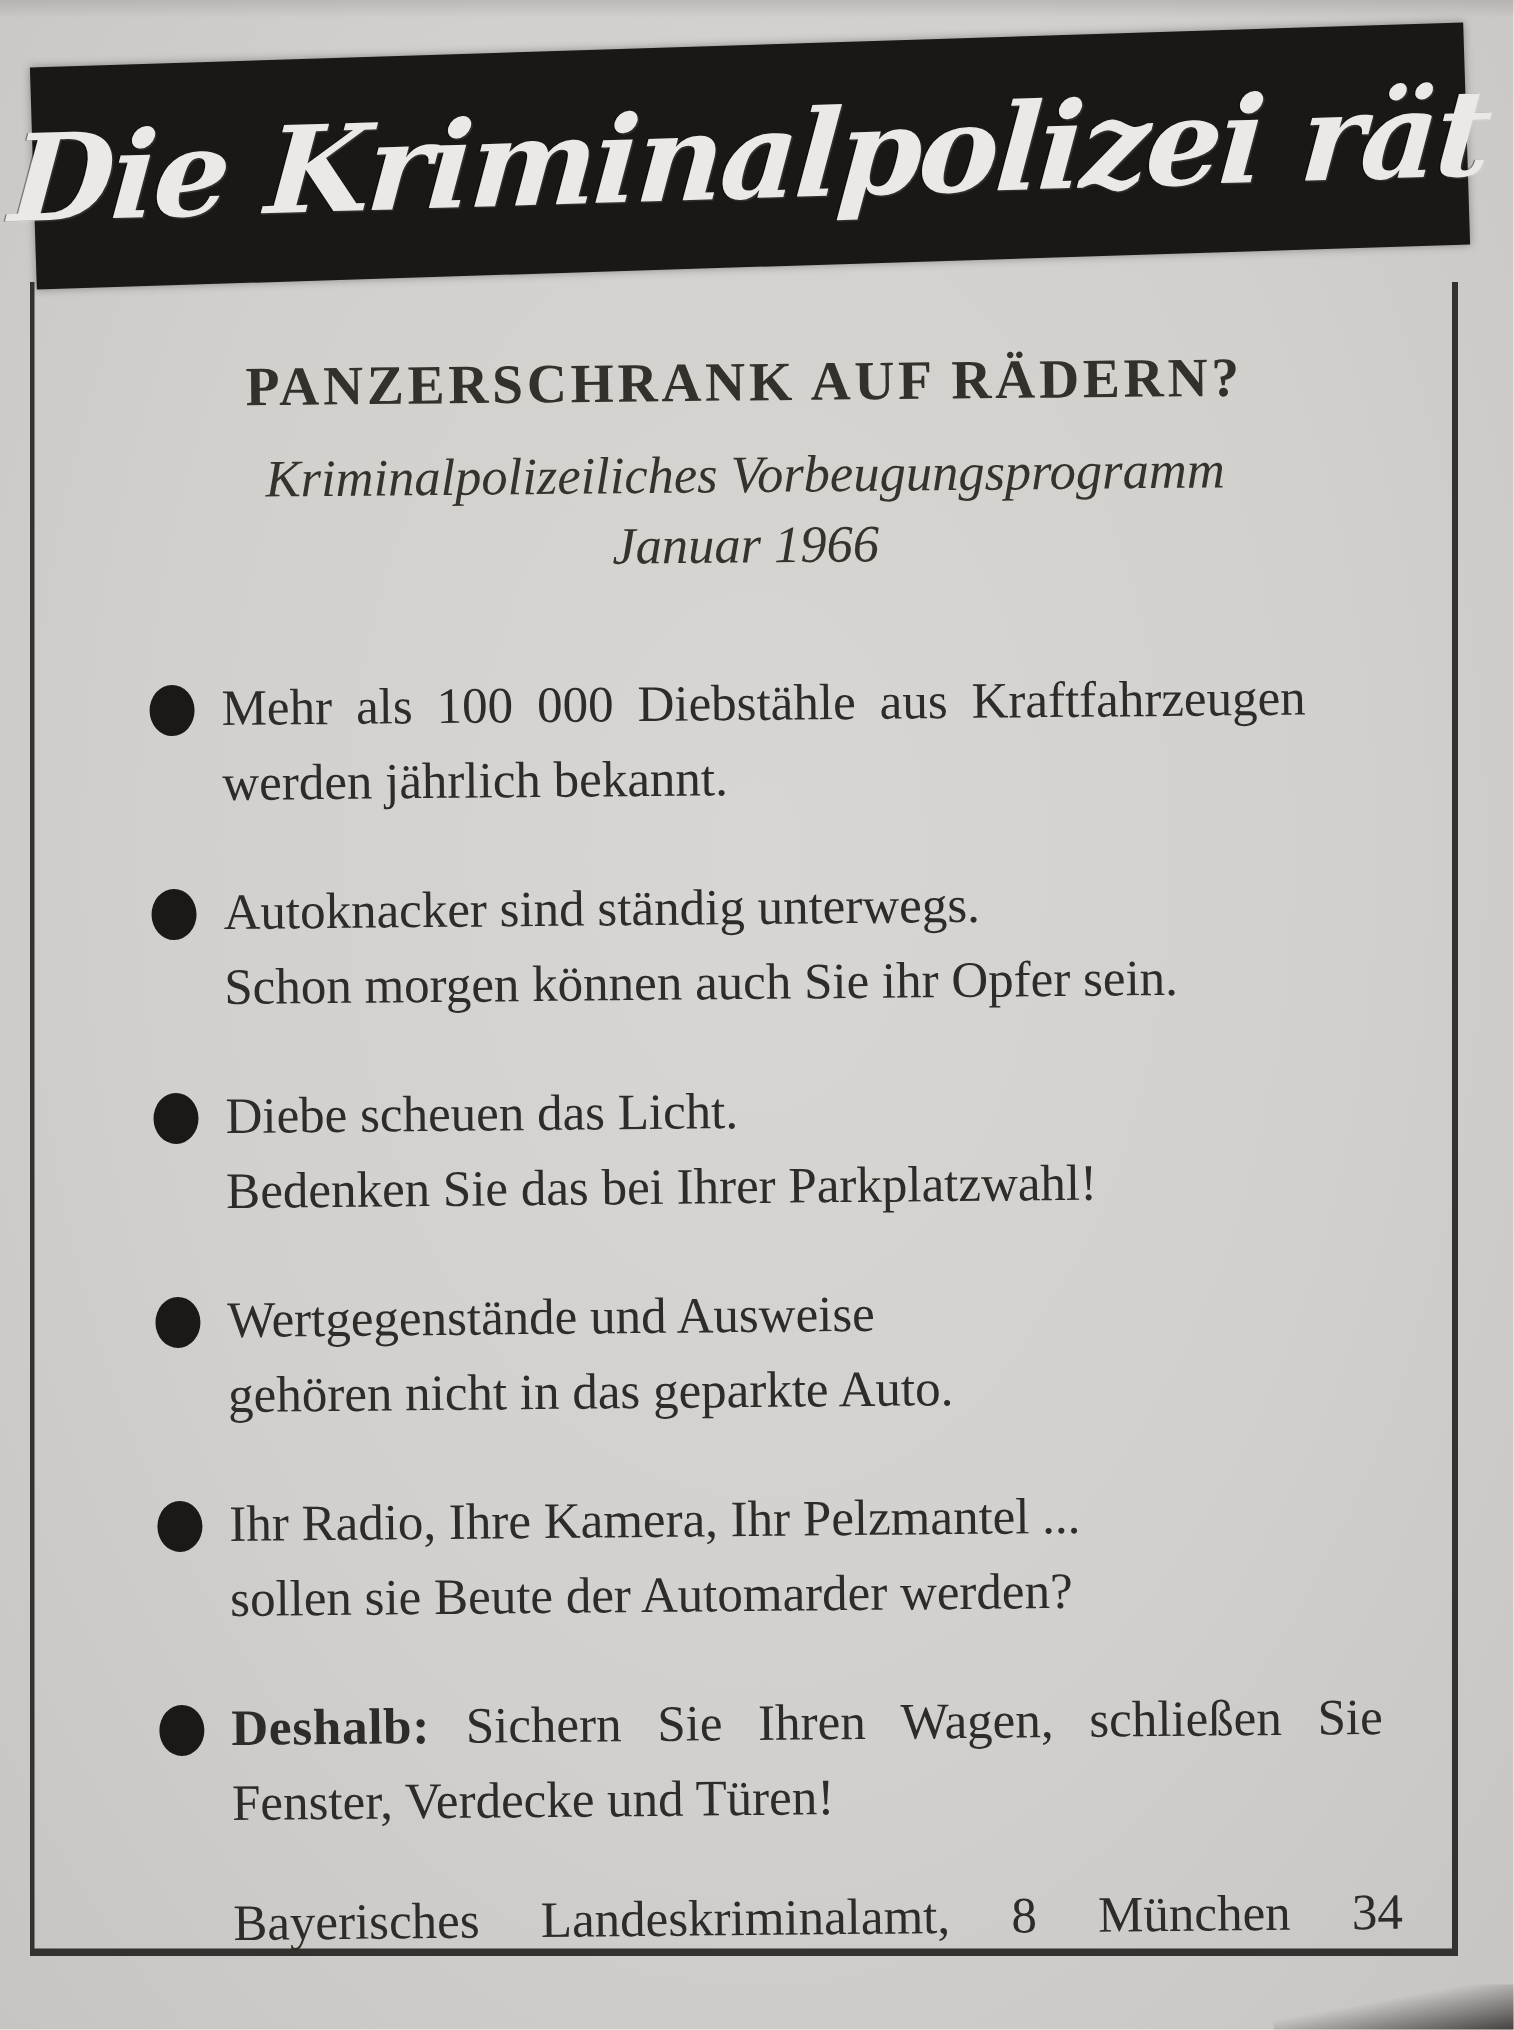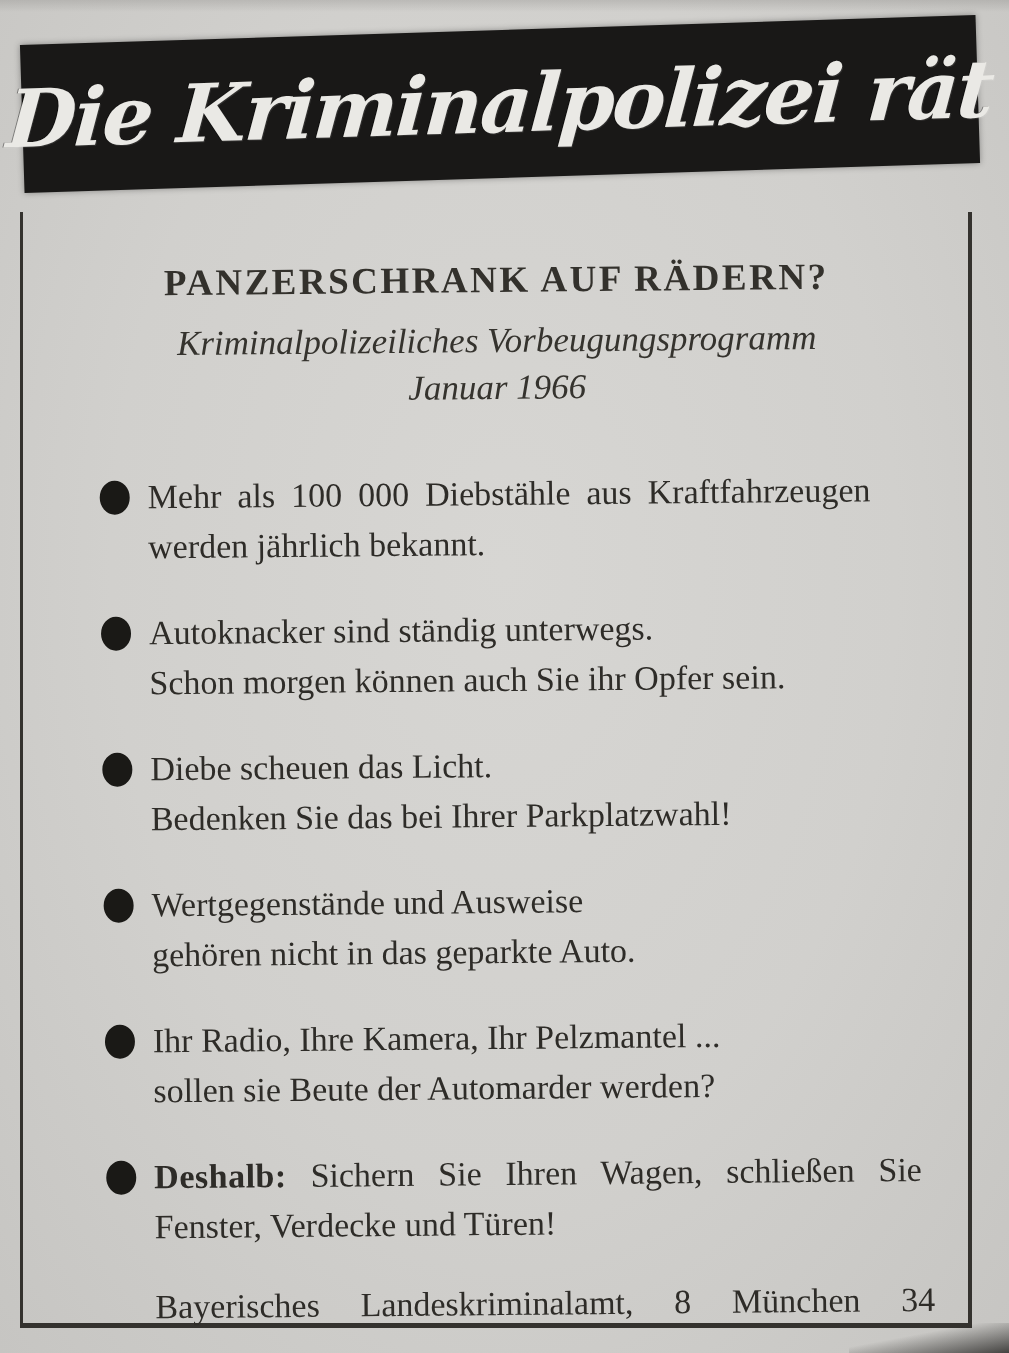--- a/index.html
+++ b/index.html
@@ -41,21 +41,21 @@
     color: #eae9e5;
     white-space: nowrap;
     transform: skewX(-6deg);
     text-shadow: 1px 1px 0 rgba(255,255,255,0.10), -1px 0 0 rgba(0,0,0,0.4);
   }
 
   
   .frame {
     position: absolute;
     left: 20px;
-    top: 212px;
+    top: 188px;
     width: 952px;
     height: 1116px;
     border-left: 3px solid #34322e;
     border-right: 4px solid #34322e;
     border-bottom: 5px solid #34322e;
     box-sizing: border-box;
   }
   .content {
     transform: rotate(-0.55deg);
     transform-origin: 50% 0;

